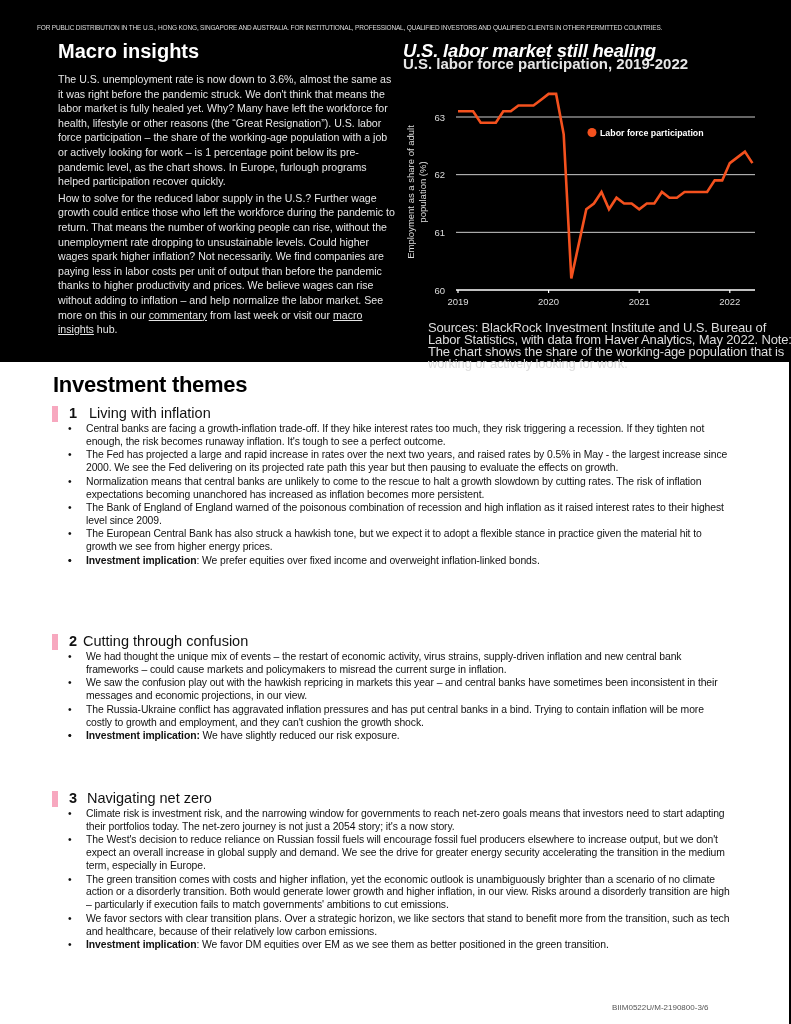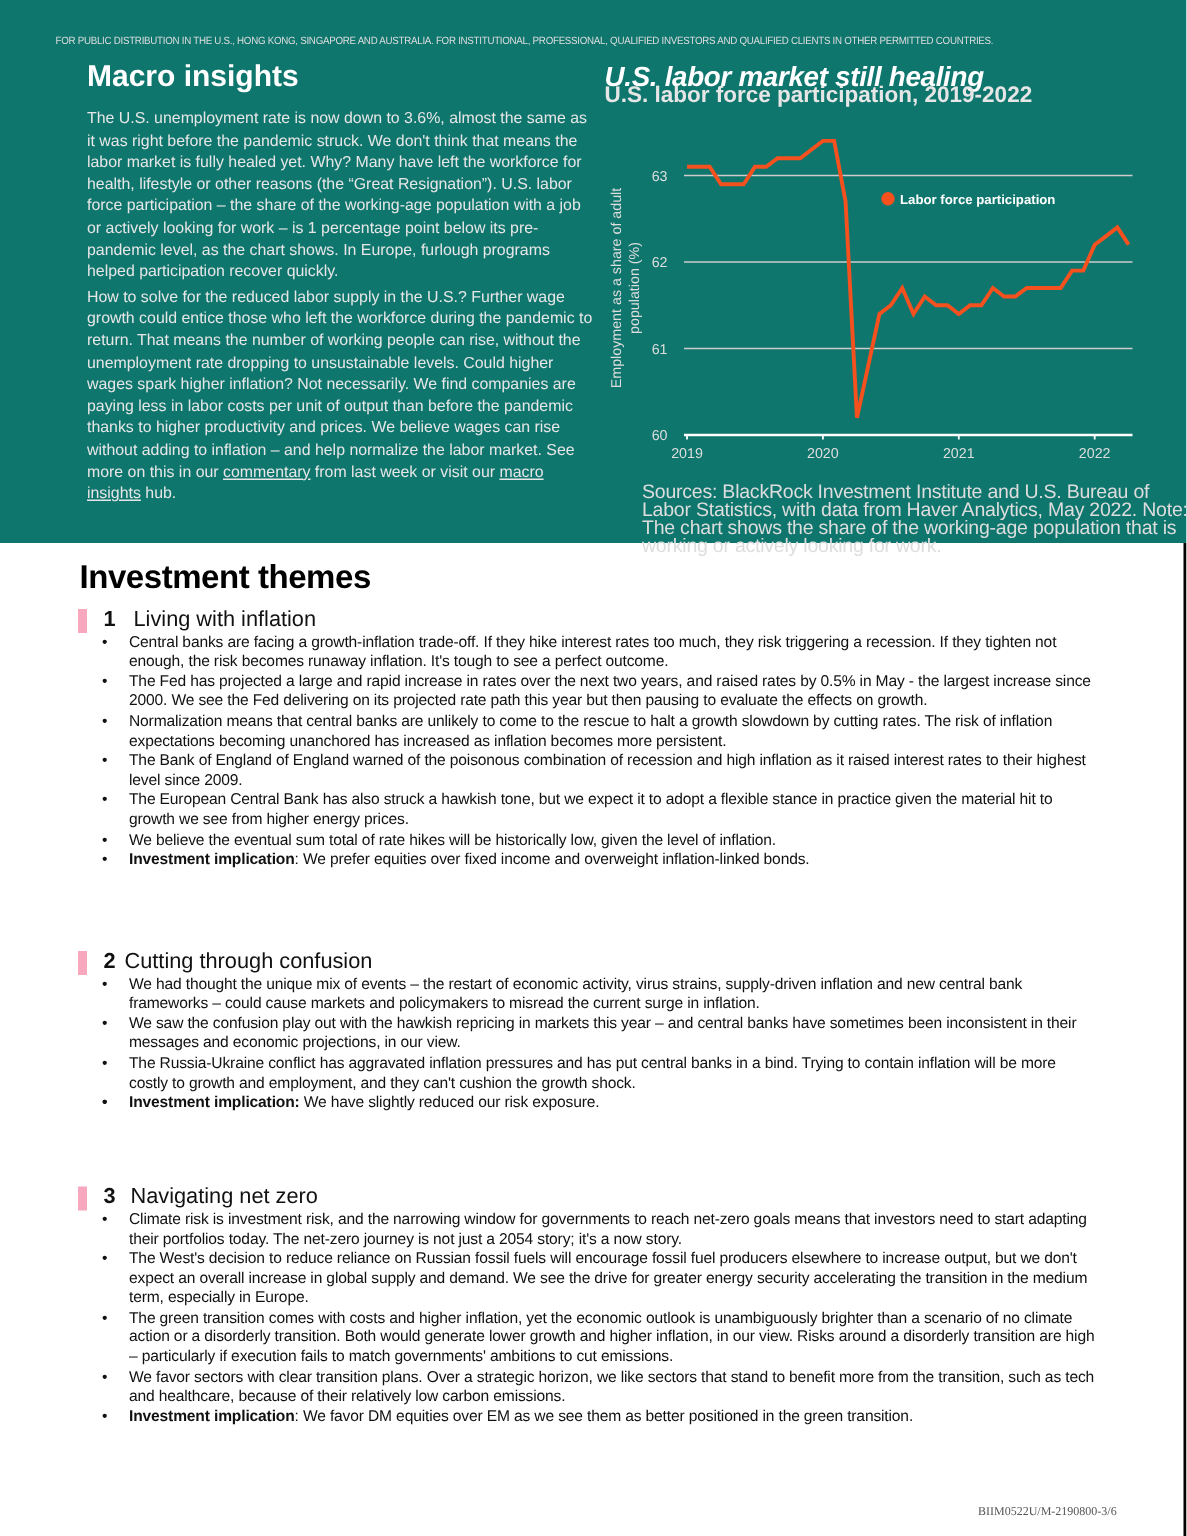--- a/index.html
+++ b/index.html
@@ -1,19 +1,19 @@
 <!DOCTYPE html>
 <html><head>
 <meta charset="utf-8">
 <style>
   * { box-sizing: border-box; margin: 0; padding: 0; }
   html, body { width: 791px; height: 1024px; background: #fff; overflow: hidden; }
   body { font-family: "Liberation Sans", sans-serif; color: #111; position: relative; }
 
-  #top { position: absolute; left: 0; top: 0; width: 791px; height: 362px; background: #0f766e; color: #fff; }
+  #top { position: absolute; left: 0; top: 0; width: 791px; height: 362px; background: #000000; color: #fff; }
   #disclaimer { position: absolute; left: 37px; top: 24px; font-size: 7px; letter-spacing: -0.2px; color: #ddd; white-space: nowrap; transform: scaleX(0.93); transform-origin: left; }
 
   #macro-title { position: absolute; left: 58px; top: 40px; font-size: 20px; font-weight: bold; color: #fff; }
   #macro-body { position: absolute; left: 58px; top: 72px; width: 340px; font-size: 10.6px; line-height: 14.6px; color: #e6e6e6; }
   #macro-body p { margin-bottom: 2px; }
   #macro-body a { color: #e6e6e6; text-decoration: underline; }
 
   #chart-title { position: absolute; left: 403px; top: 40px; font-size: 18.5px; font-weight: bold; color: #fff; letter-spacing: -0.2px; font-style: italic; }
   #chart-subtitle { position: absolute; left: 403px; top: 55px; font-size: 15px; color: #e6e6e6; font-weight: bold; }
   #chart-svg { position: absolute; left: 400px; top: 80px; }
@@ -28,21 +28,21 @@
   .theme-name { position: absolute; left: 35px; top: 0; font-size: 14.5px; font-weight: normal; text-align: center; }
   .theme ul { list-style: none; margin-left: 16px; margin-top: 0px; }
   .theme li { position: relative; padding-left: 18px; font-size: 10.4px; line-height: 12.9px; margin-bottom: 0.5px; color: #111; letter-spacing: -0.1px; }
   .theme li .bullet { position: absolute; left: 0; top: 0; }
   .theme li b { font-weight: bold; }
 
   #theme-1 { top: 405px; }
   #theme-2 { top: 633px; }
   #theme-3 { top: 790px; }
 
-  #footer-code { position: absolute; left: 628px; top: 1003px; font-family: Liberation Serif, serif; font-size: 8px; color: #555; padding-left: 24px; }
+  #footer-code { position: absolute; left: 588px; top: 1003px; font-family: Liberation Sans, sans-serif; font-size: 8px; color: #555; padding-left: 24px; }
   #right-edge { position: absolute; right: 0; top: 362px; width: 2px; height: 662px; background: #000; }
 </style>
 </head>
 <body>
 
 <div id="top">
   <div id="disclaimer">FOR PUBLIC DISTRIBUTION IN THE U.S., HONG KONG, SINGAPORE AND AUSTRALIA. FOR INSTITUTIONAL, PROFESSIONAL, QUALIFIED INVESTORS AND QUALIFIED CLIENTS IN OTHER PERMITTED COUNTRIES.</div>
 
   <h1 id="macro-title">Macro insights</h1>
   <div id="macro-body">
@@ -137,21 +137,21 @@
     <span class="theme-bar"></span>
     <span class="theme-num">1</span>
     <span class="theme-name" style="left:37px">Living with inflation</span>
   </div>
   <ul>
       <li><span class="bullet">•</span><span>Central banks are facing a growth-inflation trade-off. If they hike interest rates too much, they risk triggering a recession. If they tighten not enough, the risk becomes runaway inflation. It's tough to see a perfect outcome.</span></li>
       <li><span class="bullet">•</span><span>The Fed has projected a large and rapid increase in rates over the next two years, and raised rates by 0.5% in May - the largest increase since 2000. We see the Fed delivering on its projected rate path this year but then pausing to evaluate the effects on growth.</span></li>
       <li><span class="bullet">•</span><span>Normalization means that central banks are unlikely to come to the rescue to halt a growth slowdown by cutting rates. The risk of inflation expectations becoming unanchored has increased as inflation becomes more persistent.</span></li>
       <li><span class="bullet">•</span><span>The Bank of England of England warned of the poisonous combination of recession and high inflation as it raised interest rates to their highest level since 2009.</span></li>
       <li><span class="bullet">•</span><span>The European Central Bank has also struck a hawkish tone, but we expect it to adopt a flexible stance in practice given the material hit to growth we see from higher energy prices.</span></li>
-      <li><span class="bullet">•</span><span>We believe the eventual sum total of rate hikes will be historically low, given the level of inflation.</span></li>
+      <li><span class="bullet">•</span></li>
       <li><span class="bullet">•</span><b>Investment implication</b><span>: We prefer equities over fixed income and overweight inflation-linked bonds.</span></li>
     </ul>
 </div>
 
 <div id="theme-2" class="theme">
   <div class="theme-head">
     <span class="theme-bar"></span>
     <span class="theme-num">2</span>
     <span class="theme-name" style="left:31px">Cutting through confusion</span>
   </div>

